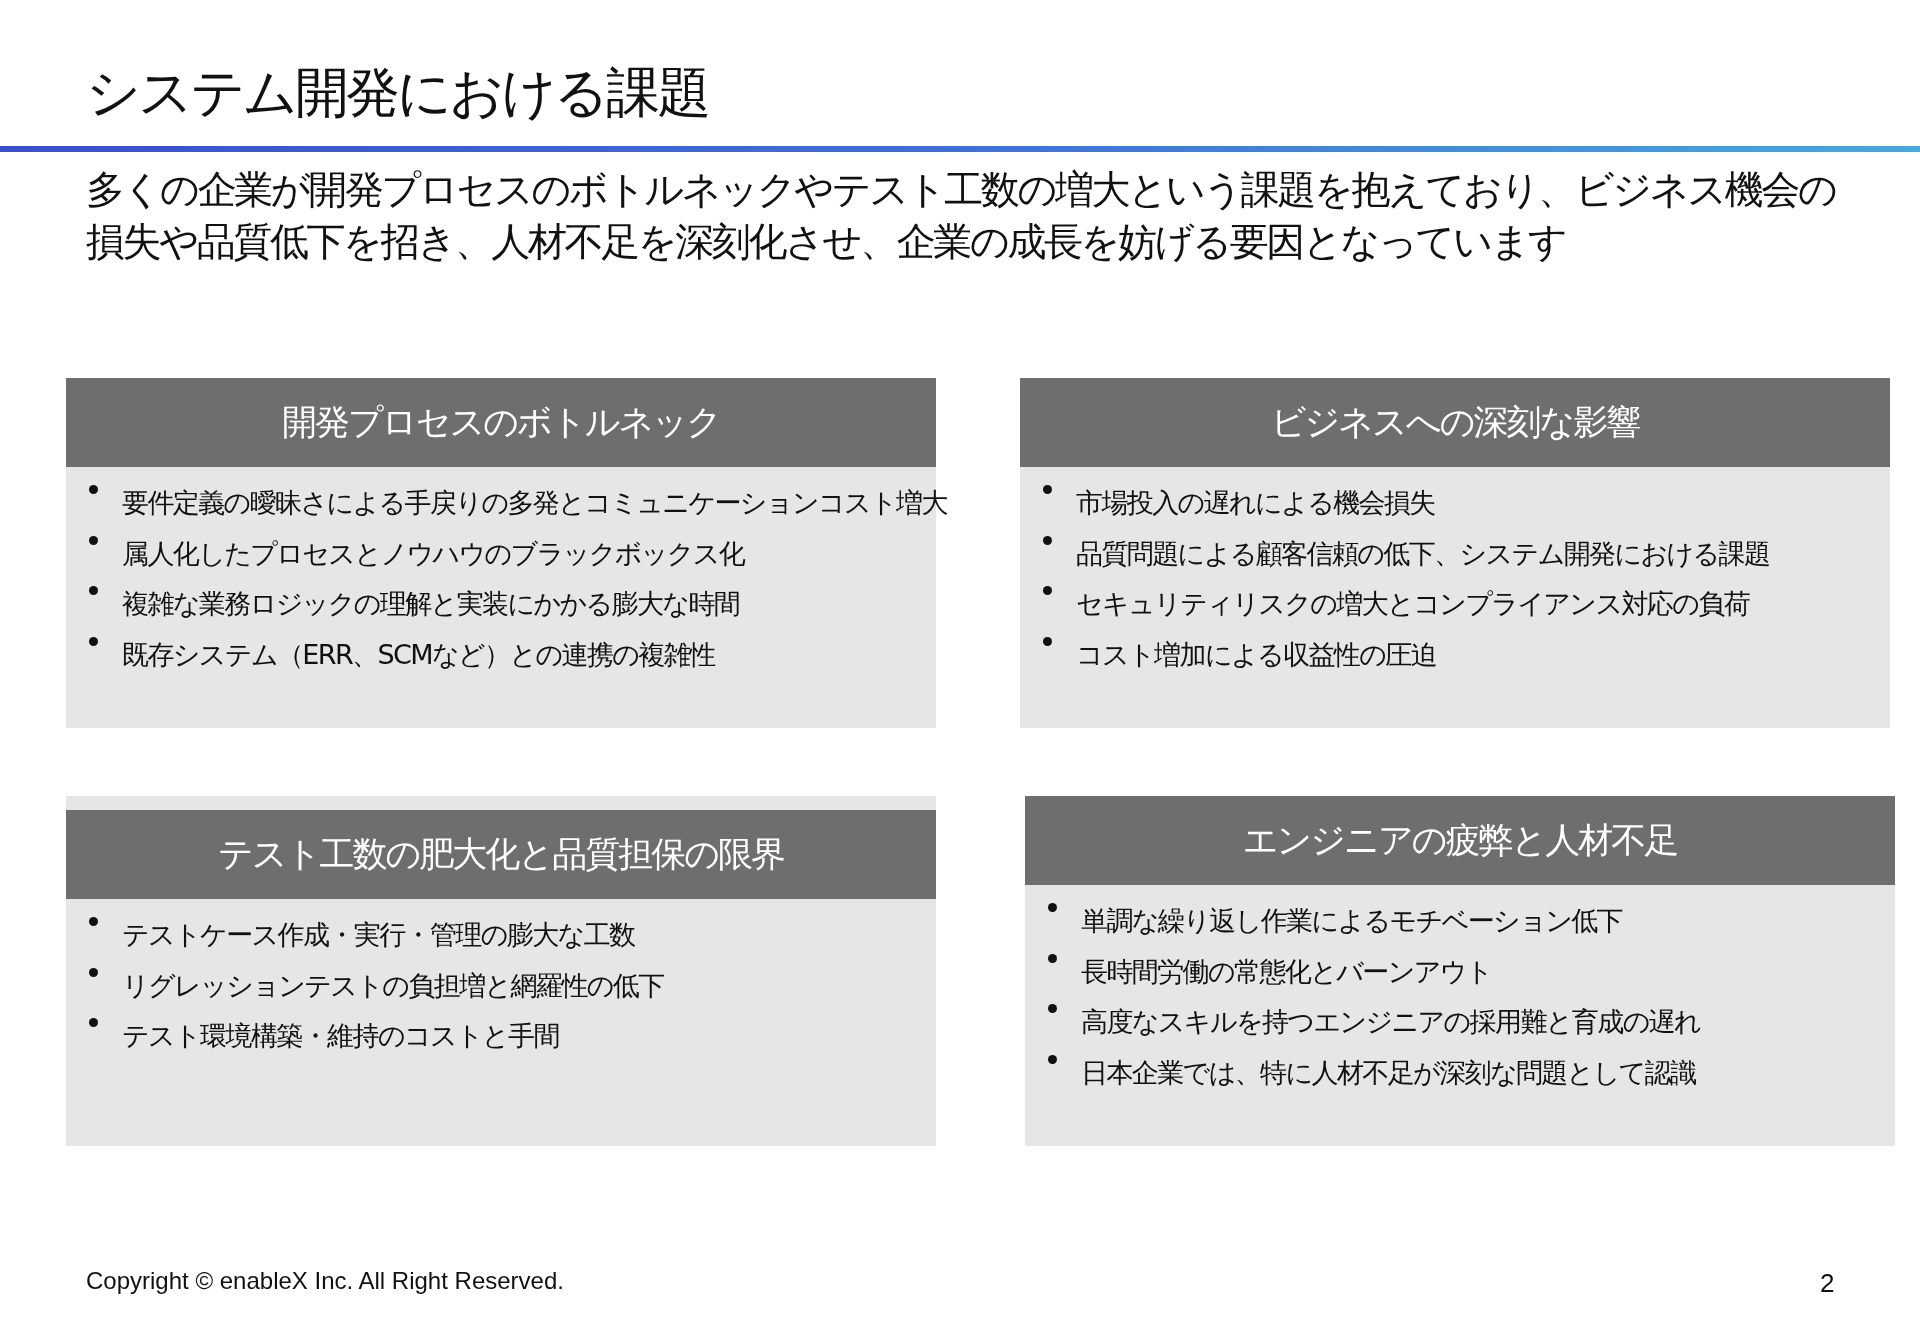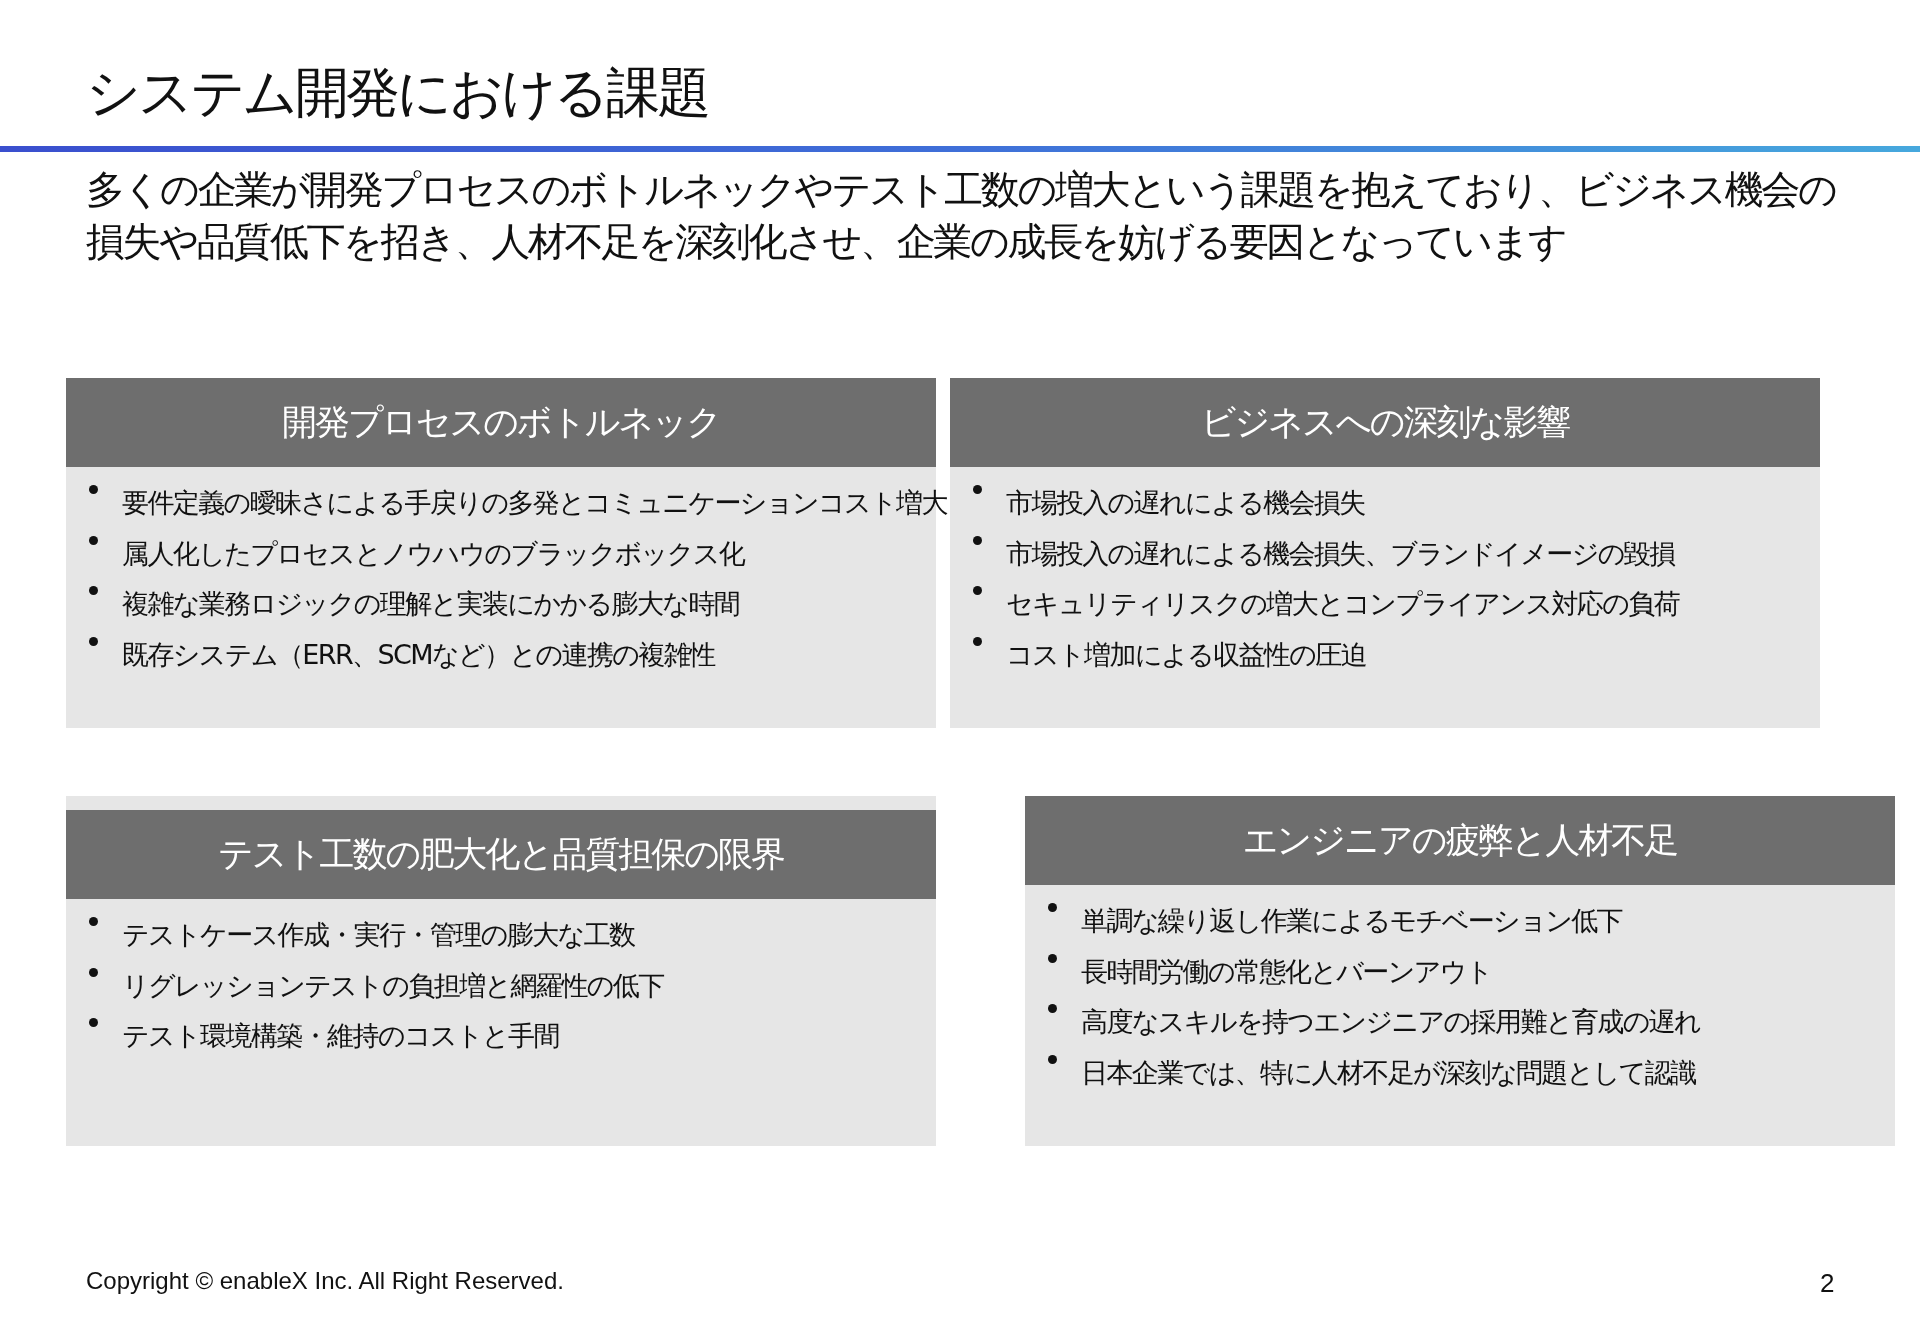--- a/index.html
+++ b/index.html
@@ -80,21 +80,21 @@
       display: inline-block;
       width: 9px;
       height: 9px;
       border-radius: 50%;
       background: #111111;
       margin-right: 24px;
       margin-left: 1px;
       flex: 0 0 auto;
     }
     #card-0 { left: 66px; top: 378px; }
-    #card-1 { left: 950px; top: 378px; }
+    #card-1 { left: 1020px; top: 378px; }
     #card-2 { left: 66px; top: 796px; }
     #card-3 { left: 985px; top: 796px; margin-left: 40px; }
 
     .footer-copyright {
       position: absolute;
       left: 86px;
       top: 1266px;
       font-family: "Liberation Sans", sans-serif;
       font-size: 24px;
       line-height: 30px;
@@ -146,21 +146,21 @@
 
 <section class="card" id="card-1" style="background: rgb(230, 230, 230);">
   <div class="card-header" style="background: rgb(110, 110, 110); color: rgb(255, 255, 255);">ビジネスへの深刻な影響</div>
   <ul class="card-list">
     <li class="card-item">
         <span class="bullet"></span>
         <span>市場投入の遅れによる機会損失</span>
       </li>
     <li class="card-item">
         <span class="bullet"></span>
-        <span>市場投入の遅れによる機会損失、ブランドイメージの毀損</span>
+        <span>品質問題による顧客信頼の低下、システム開発における課題</span>
       </li>
     <li class="card-item">
         <span class="bullet"></span>
         <span>セキュリティリスクの増大とコンプライアンス対応の負荷</span>
       </li>
     <li class="card-item">
         <span class="bullet"></span>
         <span>コスト増加による収益性の圧迫</span>
       </li>
   </ul>

